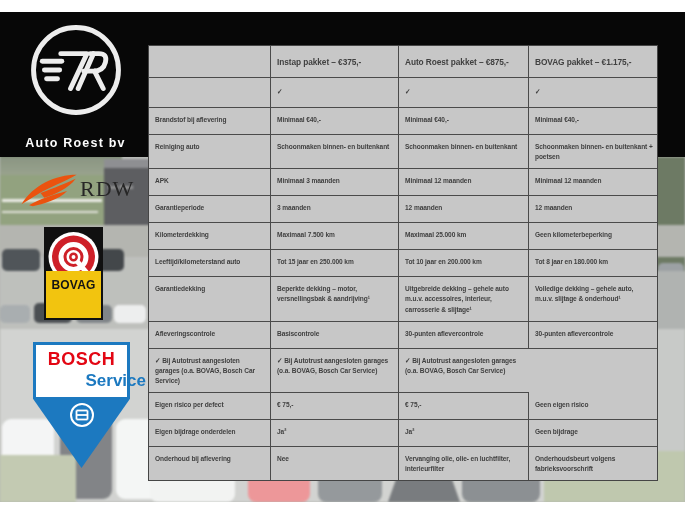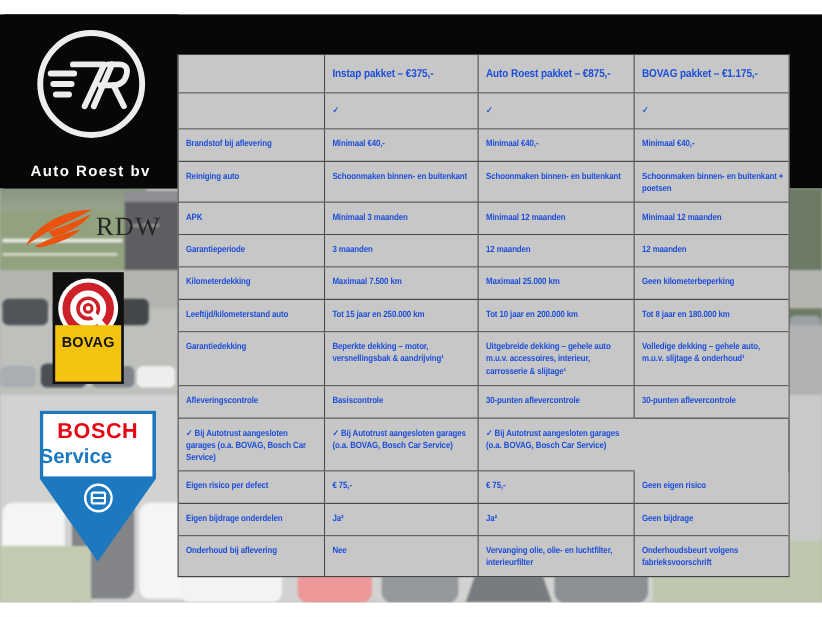--- a/index.html
+++ b/index.html
@@ -68,27 +68,27 @@
              color:#141414;font-weight:700;font-size:12px;text-align:center;line-height:29px;
              letter-spacing:0.2px;}
 
   
   #bosch{position:absolute;left:33px;top:342px;width:97px;height:126px;z-index:4;}
   .bshield{position:absolute;inset:0;background:#1c79c0;
            clip-path:polygon(0 0,100% 0,100% 45%,50% 100%,0 45%);}
   .bwhite{position:absolute;left:3px;top:3px;width:91px;height:52px;background:#ffffff;}
   .bosch1{position:absolute;left:0;top:7px;width:100%;text-align:center;color:#e30613;
           font-weight:700;font-size:18px;letter-spacing:0.5px;}
-  .bosch2{position:absolute;left:0;top:29px;width:100%;text-align:left;color:#1c79c0;
-          font-weight:700;font-size:17px;}
+  .bosch2{position:absolute;left:0;top:29px;width:100%;text-align:right;color:#1c79c0;
+          font-weight:700;font-size:17px;padding-left:16px;}
   .bEmblem{position:absolute;left:50%;top:58px;transform:translateX(-50%);width:30px;height:30px;}
 
   
   #pkgTable{position:absolute;left:148px;top:45px;width:510px;z-index:5;
-            border:1px solid #454545;background:#c7c7c7;color:#1d4ed8;box-sizing:border-box;}
+            border:1px solid #454545;background:#c7c7c7;color:#404040;box-sizing:border-box;}
   .t-row{display:grid;grid-template-columns:122px 128px 130px 128px;}
   .t-cell{border-right:1px solid #4a4a4a;border-bottom:1px solid #4a4a4a;background:#c7c7c7;
           padding:7px 4px 6px 6px;font-weight:700;font-size:7.5px;line-height:1.35;
           min-height:27px;box-sizing:border-box;overflow:hidden;}
   .t-row .t-cell:last-child{border-right:none;}
   .t-row:last-child .t-cell{border-bottom:none;}
   .t-head .t-cell{font-size:9.5px;padding-top:10px;min-height:32px;}
   .t-check .t-cell{min-height:30px;padding-top:9px;}
   .tx{display:inline-block;width:114%;transform:scaleX(0.877);transform-origin:0 0;
       letter-spacing:-0.1px;}

